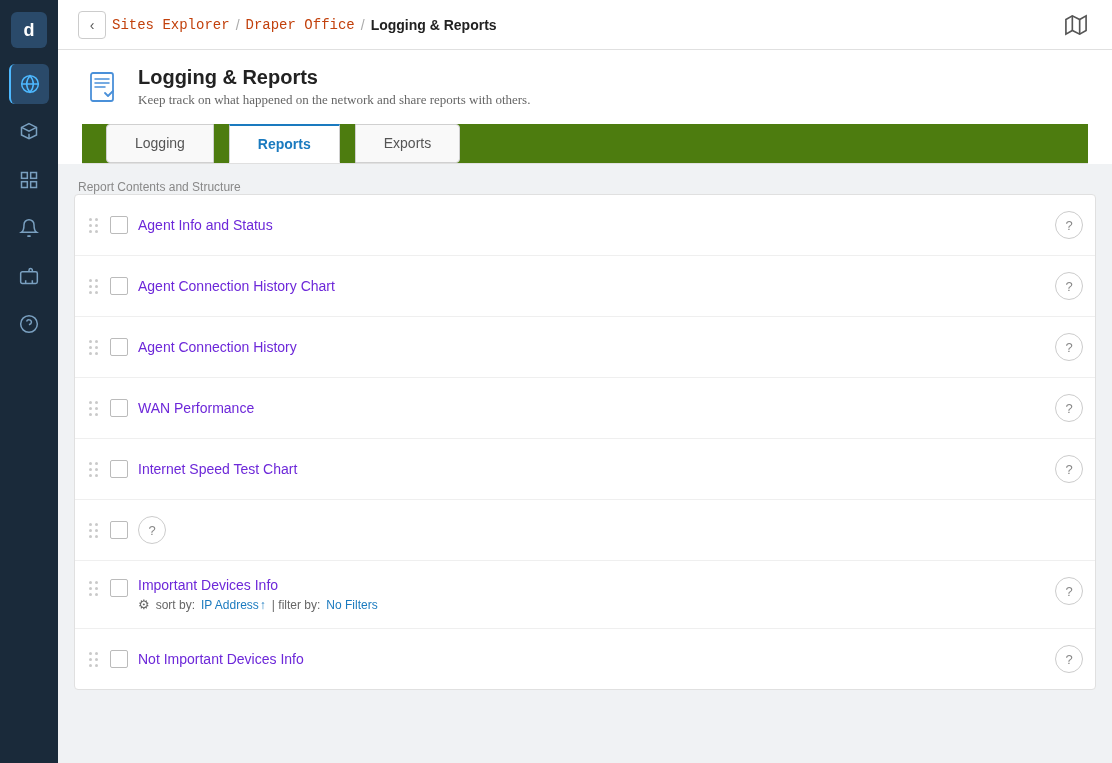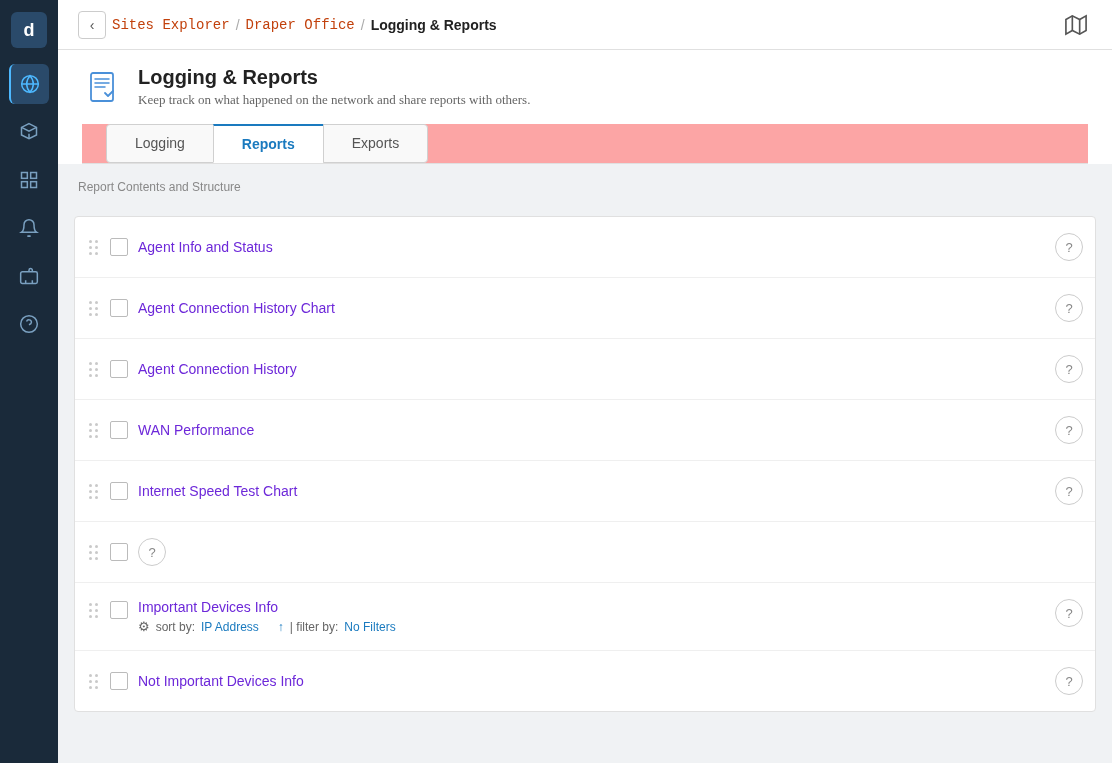--- a/index.html
+++ b/index.html
@@ -127,23 +127,23 @@
     .page-header-text p {
       font-size: 13px;
       color: #666;
       margin-top: 3px;
       font-family: Liberation Serif, serif;
     }
 
     
     .tabs {
       display: flex;
-      gap: 0;
+      gap: 16px;
       padding: 0 24px;
-      background: #fca5a5;
+      background: #4d7c0f;
       border-bottom: 1px solid #e0e0e0;
       flex-shrink: 0;
     }
     .tab {
       padding: 10px 28px;
       font-size: 14px;
       cursor: pointer;
       border: 1px solid #d0d0d0;
       margin-right: -1px;
       color: #555;
@@ -163,21 +163,21 @@
     .content {
       flex: 1;
       overflow-y: auto;
       background: #f0f2f4;
       padding: 16px;
     }
 
     .section-label {
       font-size: 12px;
       color: #888;
-      margin-bottom: 22px;
+      margin-bottom: 0;
       padding-left: 4px;
     }
 
     
     .report-rows {
       background: white;
       border: 1px solid #e0e0e0;
       border-radius: 4px;
     }
     .report-row {
@@ -218,21 +218,21 @@
       color: #6d28d9;
     }
     .row-extra {
       display: flex;
       align-items: center;
       gap: 6px;
       margin-top: 4px;
       font-size: 12px;
       color: #666;
     }
-    .sort-link { color: #1a7abf; text-decoration: none; display: flex; align-items: center; gap: 19px; }
+    .sort-link { color: #1a7abf; text-decoration: none; display: flex; align-items: center; gap: 1px; }
     .filter-link { color: #1a7abf; text-decoration: none; }
     .help-icon {
       width: 28px;
       height: 28px;
       border: 1.5px solid #ccc;
       border-radius: 50%;
       display: flex;
       align-items: center;
       justify-content: center;
       color: #888;

